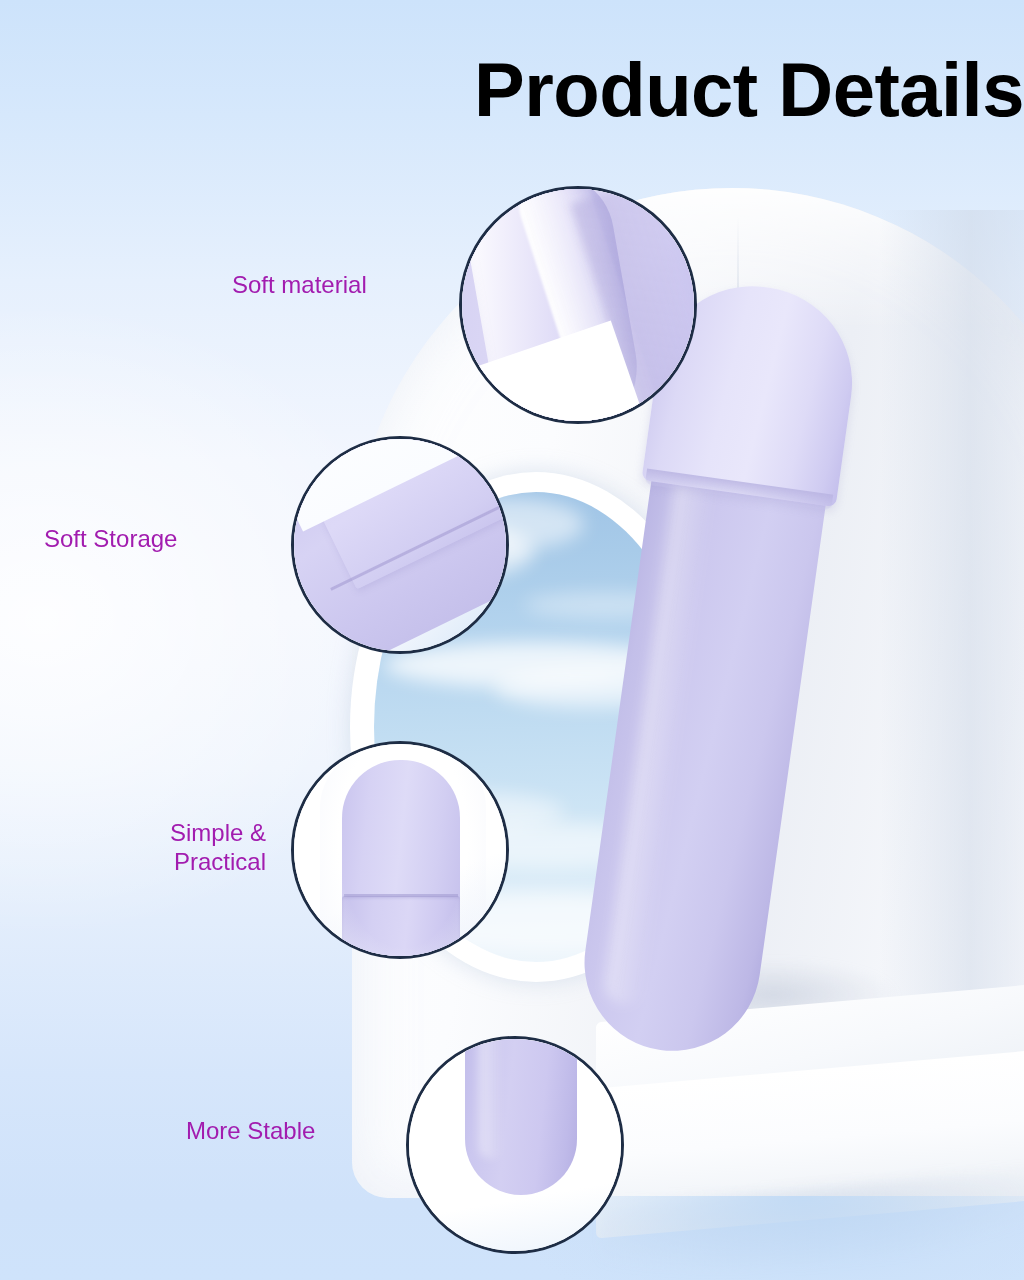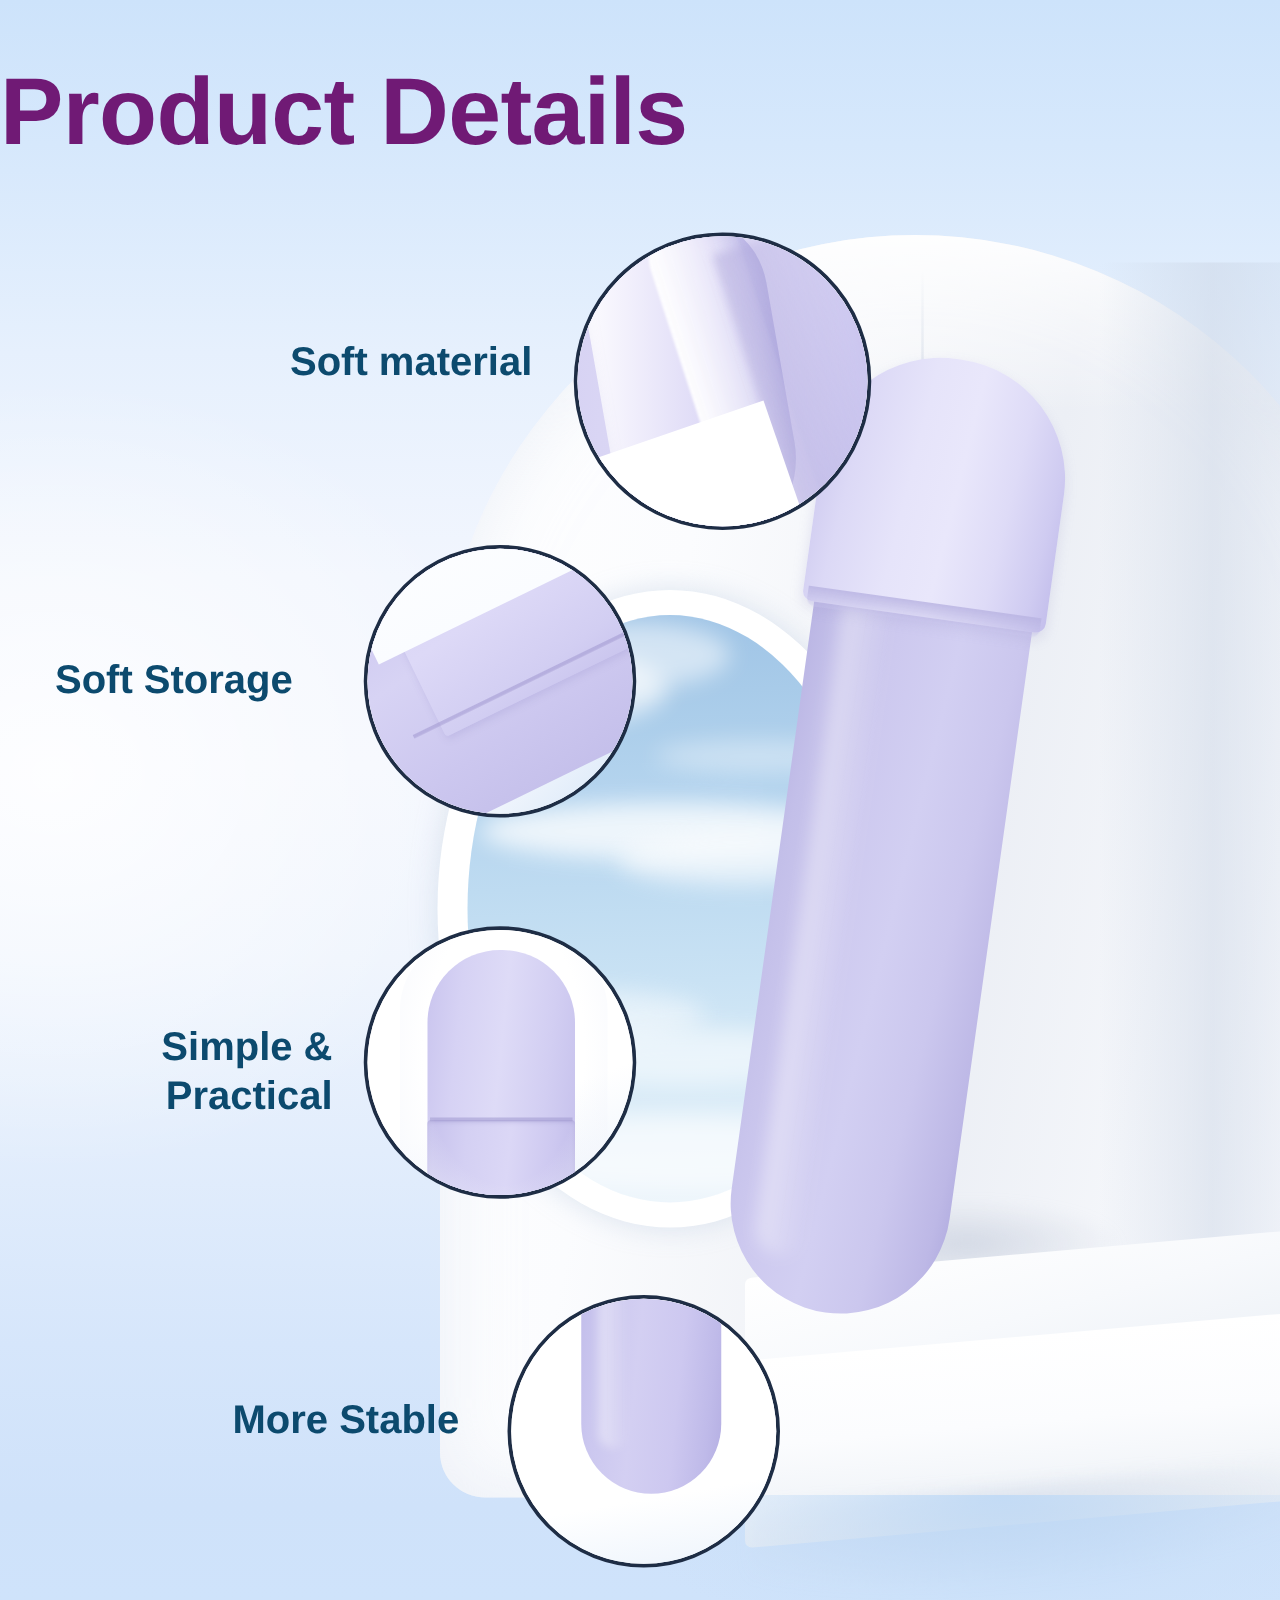--- a/index.html
+++ b/index.html
@@ -34,25 +34,25 @@
   }
   .bg-left-wash {
     position:absolute; left:0; top:300px; width:420px; height:640px;
     background:radial-gradient(ellipse at 10% 50%, rgba(255,255,255,.85) 0%, rgba(255,255,255,0) 70%);
   }
 
   
   .title {
     position:absolute;
     left:0; right:0; top:48px;
-    text-align:left;
+    text-align:right;
     font-size:76px;
     font-weight:700;
     letter-spacing:-0.5px;
-    color:#701a75;
+    color:#000000;
     line-height:1.1;
   }
 
   
   .arch {
     position:absolute;
     left:352px; top:188px;
     width:760px; height:1010px;
     border-radius:380px 380px 36px 36px;
     background:
@@ -340,23 +340,23 @@
   #circle-stable .tip-sheen {
     position:absolute; left:70px; top:-50px; width:24px; height:170px;
     border-radius:14px;
     background:linear-gradient(90deg, rgba(255,255,255,.45), rgba(255,255,255,0));
     filter:blur(4px);
   }
 
   
   .label {
     position:absolute;
-    color:#0c4a6e;
-    font-size:32px;
-    font-weight:700;
+    color:#a21caf;
+    font-size:24px;
+    font-weight:400;
     line-height:1.22;
     white-space:pre-line;
   }
   #label-soft    { left:232px; top:270px; }
   #label-storage { left:44px;  top:524px; }
   #label-simple  { left:116px; top:818px; text-align:right; width:150px; }
   #label-stable  { left:186px; top:1116px; }
 </style>
 </head>
 <body>

